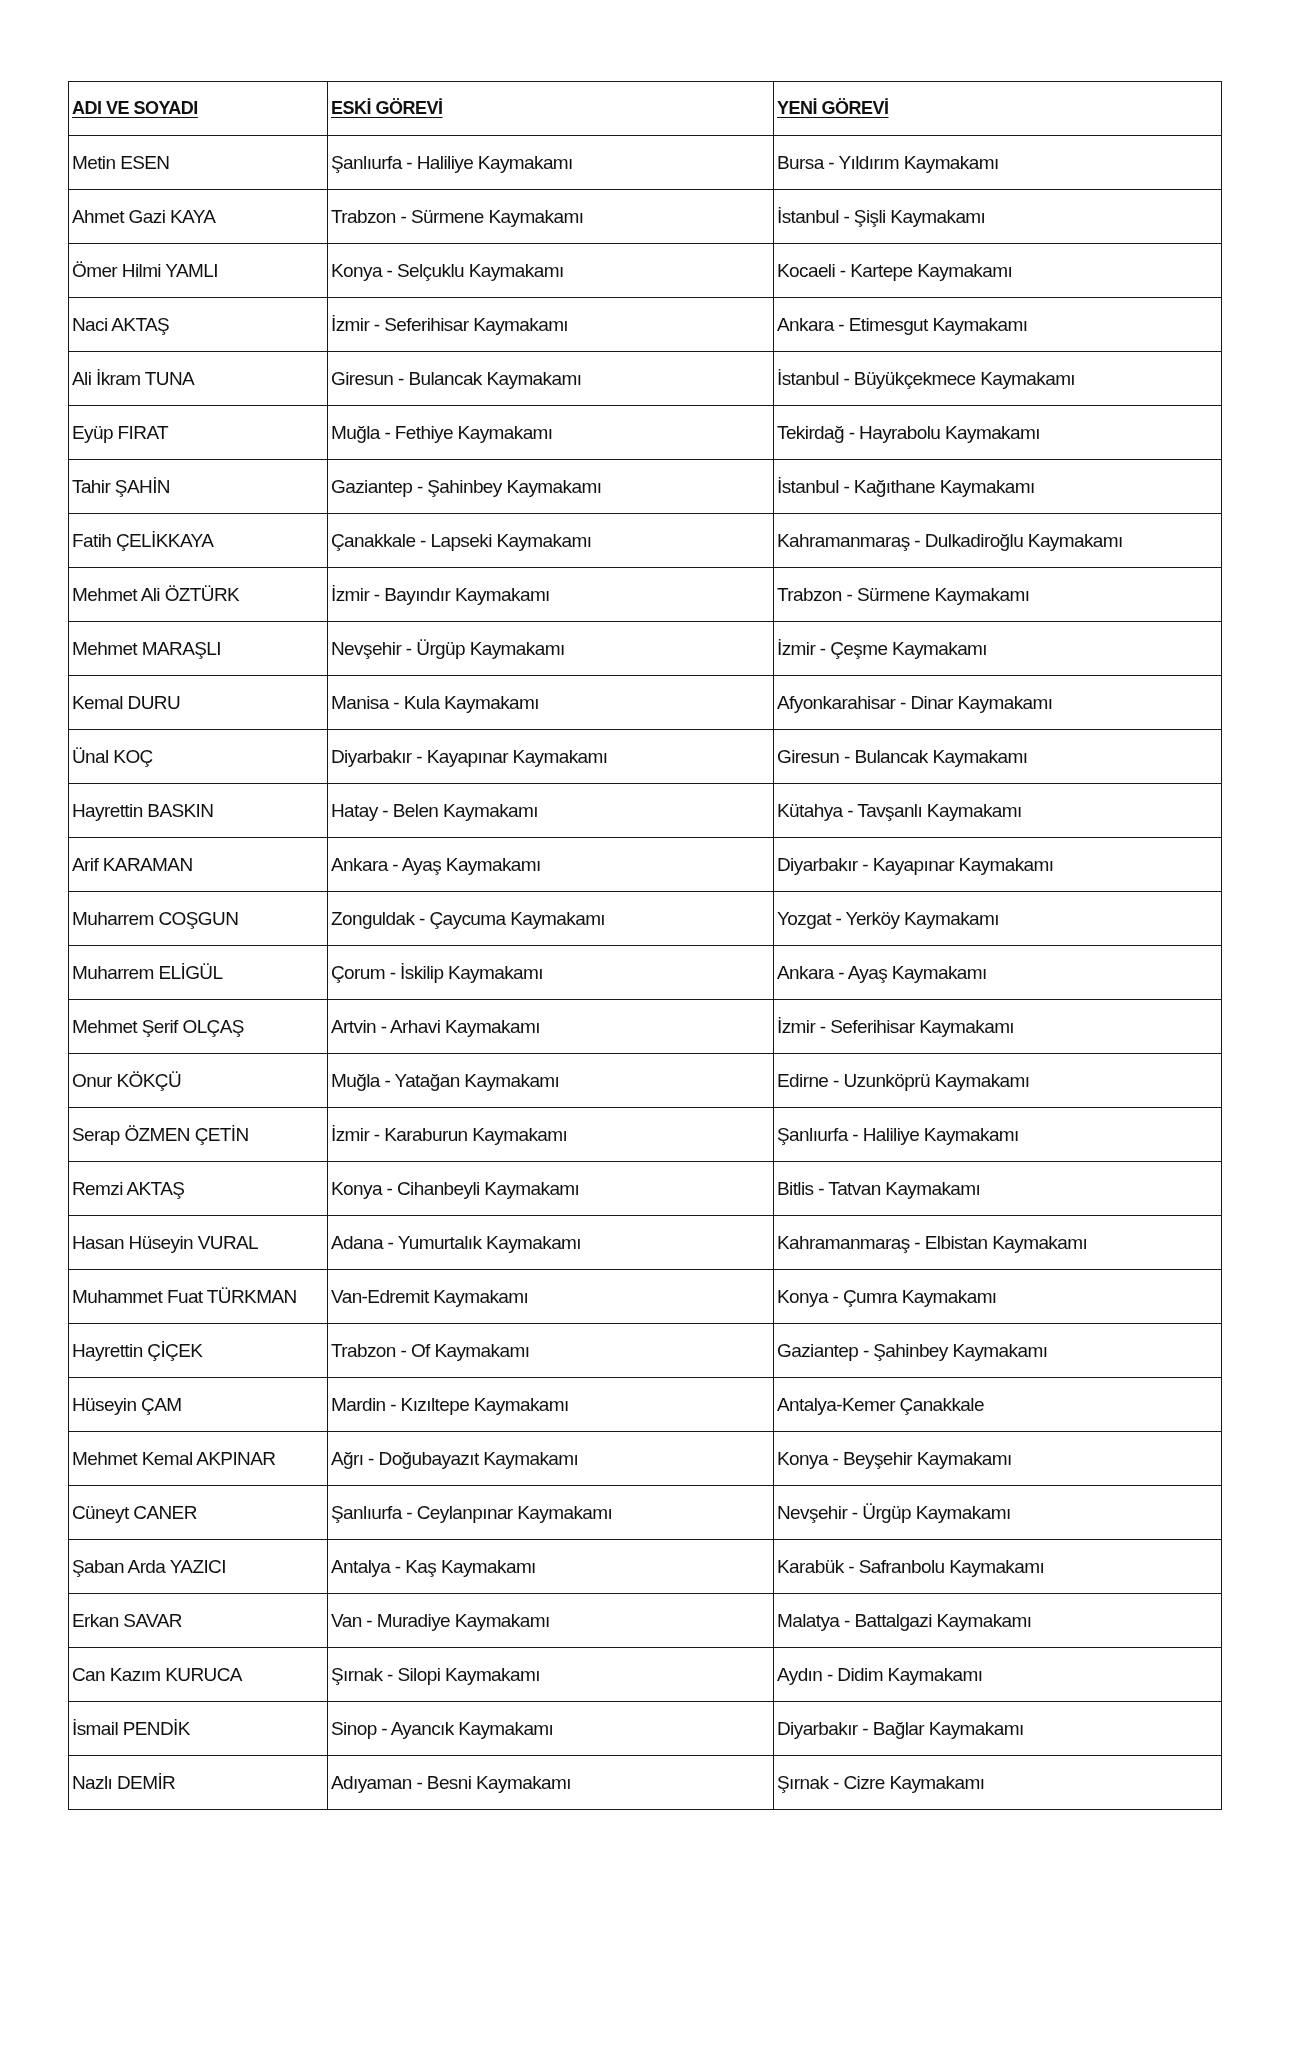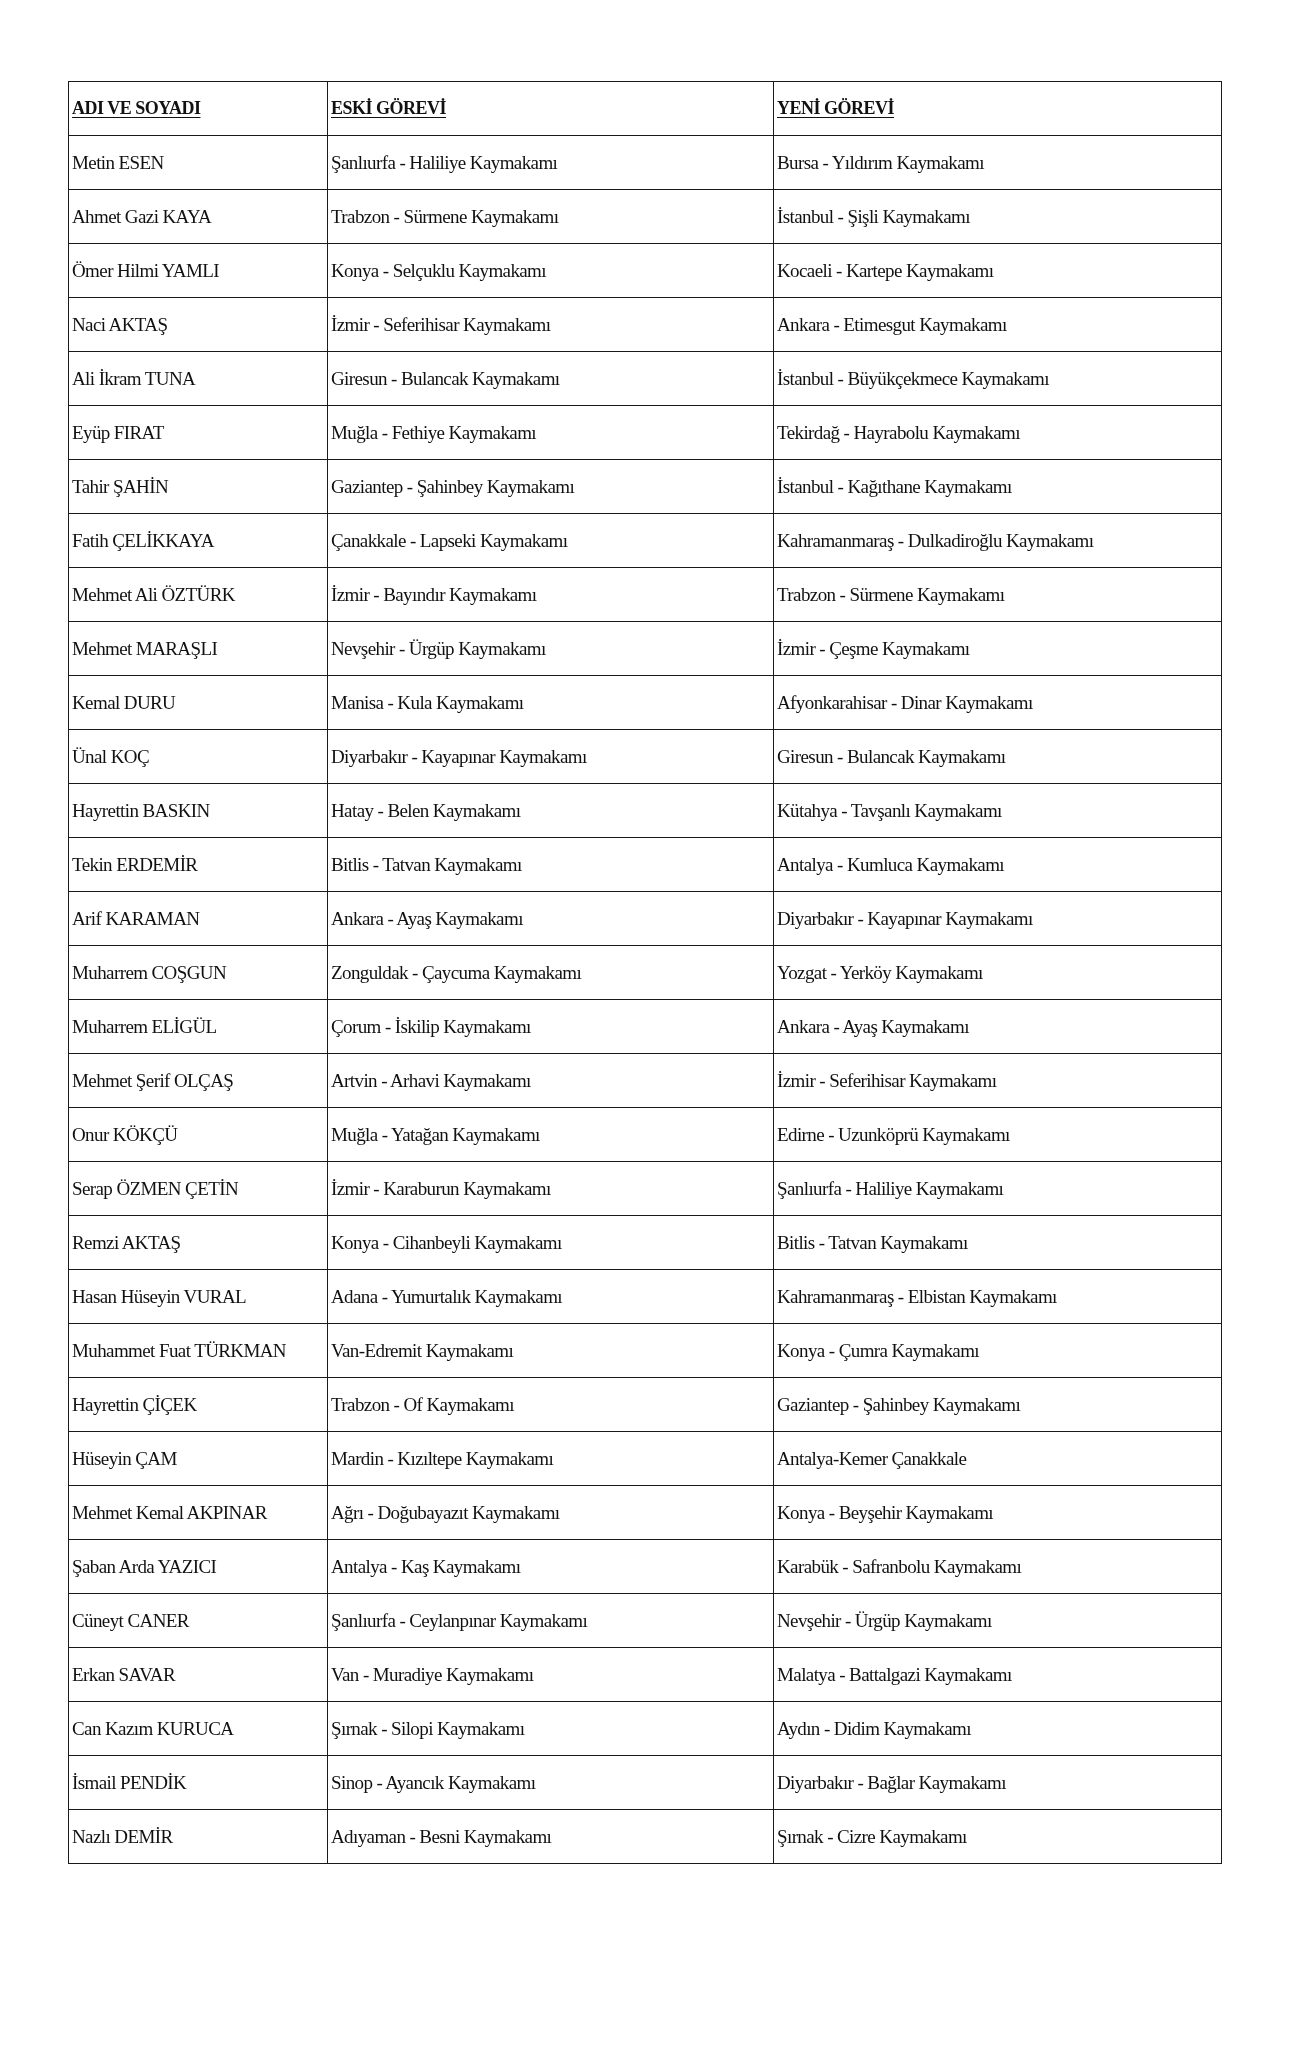--- a/index.html
+++ b/index.html
@@ -4,21 +4,21 @@
 <style>
   html, body { margin: 0; padding: 0; background: #ffffff; }
   body { width: 1303px; height: 2046px; position: relative; overflow: hidden; }
   .doc-table {
     position: absolute;
     left: 68px;
     top: 81px;
     width: 1153px;
     border-collapse: collapse;
     table-layout: fixed;
-    font-family: Liberation Serif, serif;
+    font-family: Liberation Sans, sans-serif;
     color: #111;
     border-radius: 26px;
   }
   .doc-table col.c1 { width: 259px; }
   .doc-table col.c2 { width: 446px; }
   .doc-table col.c3 { width: 448px; }
   .doc-table th, .doc-table td {
     border: 1.6px solid #1a1a1a;
     height: 53px;
     padding: 0 0 0 3px;
@@ -114,25 +114,20 @@
         <td>Ünal KOÇ</td>
         <td>Diyarbakır - Kayapınar Kaymakamı</td>
         <td>Giresun - Bulancak Kaymakamı</td>
       </tr>
       <tr>
         <td>Hayrettin BASKIN</td>
         <td>Hatay - Belen Kaymakamı</td>
         <td>Kütahya - Tavşanlı Kaymakamı</td>
       </tr>
       <tr>
-        <td>Tekin ERDEMİR</td>
-        <td>Bitlis - Tatvan Kaymakamı</td>
-        <td>Antalya - Kumluca Kaymakamı</td>
-      </tr>
-      <tr>
         <td>Arif KARAMAN</td>
         <td>Ankara - Ayaş Kaymakamı</td>
         <td>Diyarbakır - Kayapınar Kaymakamı</td>
       </tr>
       <tr>
         <td>Muharrem COŞGUN</td>
         <td>Zonguldak - Çaycuma Kaymakamı</td>
         <td>Yozgat - Yerköy Kaymakamı</td>
       </tr>
       <tr>
@@ -179,28 +174,28 @@
         <td>Hüseyin ÇAM</td>
         <td>Mardin - Kızıltepe Kaymakamı</td>
         <td>Antalya-Kemer Çanakkale</td>
       </tr>
       <tr>
         <td>Mehmet Kemal AKPINAR</td>
         <td>Ağrı - Doğubayazıt Kaymakamı</td>
         <td>Konya - Beyşehir Kaymakamı</td>
       </tr>
       <tr>
+        <td>Cüneyt CANER</td>
+        <td>Şanlıurfa - Ceylanpınar Kaymakamı</td>
+        <td>Nevşehir - Ürgüp Kaymakamı</td>
+      </tr>
+      <tr>
         <td>Şaban Arda YAZICI</td>
         <td>Antalya - Kaş Kaymakamı</td>
         <td>Karabük - Safranbolu Kaymakamı</td>
-      </tr>
-      <tr>
-        <td>Cüneyt CANER</td>
-        <td>Şanlıurfa - Ceylanpınar Kaymakamı</td>
-        <td>Nevşehir - Ürgüp Kaymakamı</td>
       </tr>
       <tr>
         <td>Erkan SAVAR</td>
         <td>Van - Muradiye Kaymakamı</td>
         <td>Malatya - Battalgazi Kaymakamı</td>
       </tr>
       <tr>
         <td>Can Kazım KURUCA</td>
         <td>Şırnak - Silopi Kaymakamı</td>
         <td>Aydın - Didim Kaymakamı</td>

